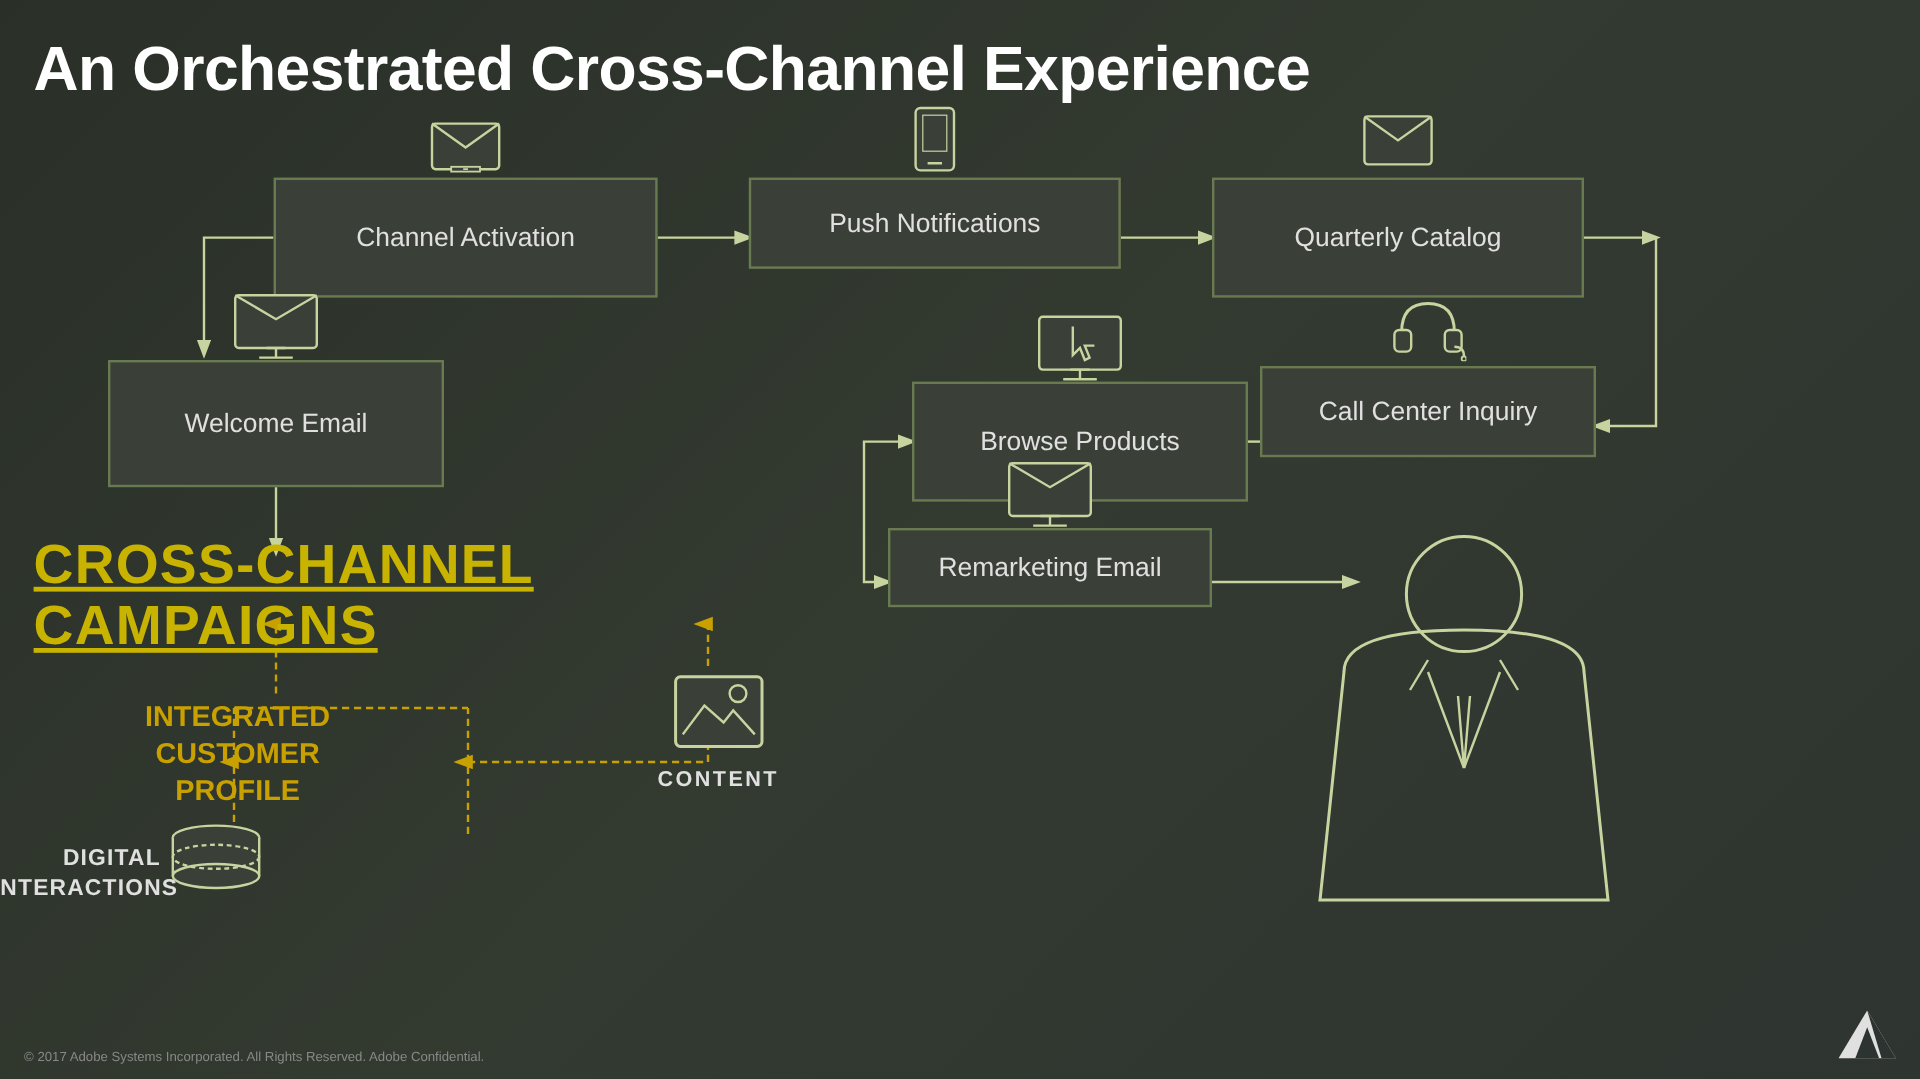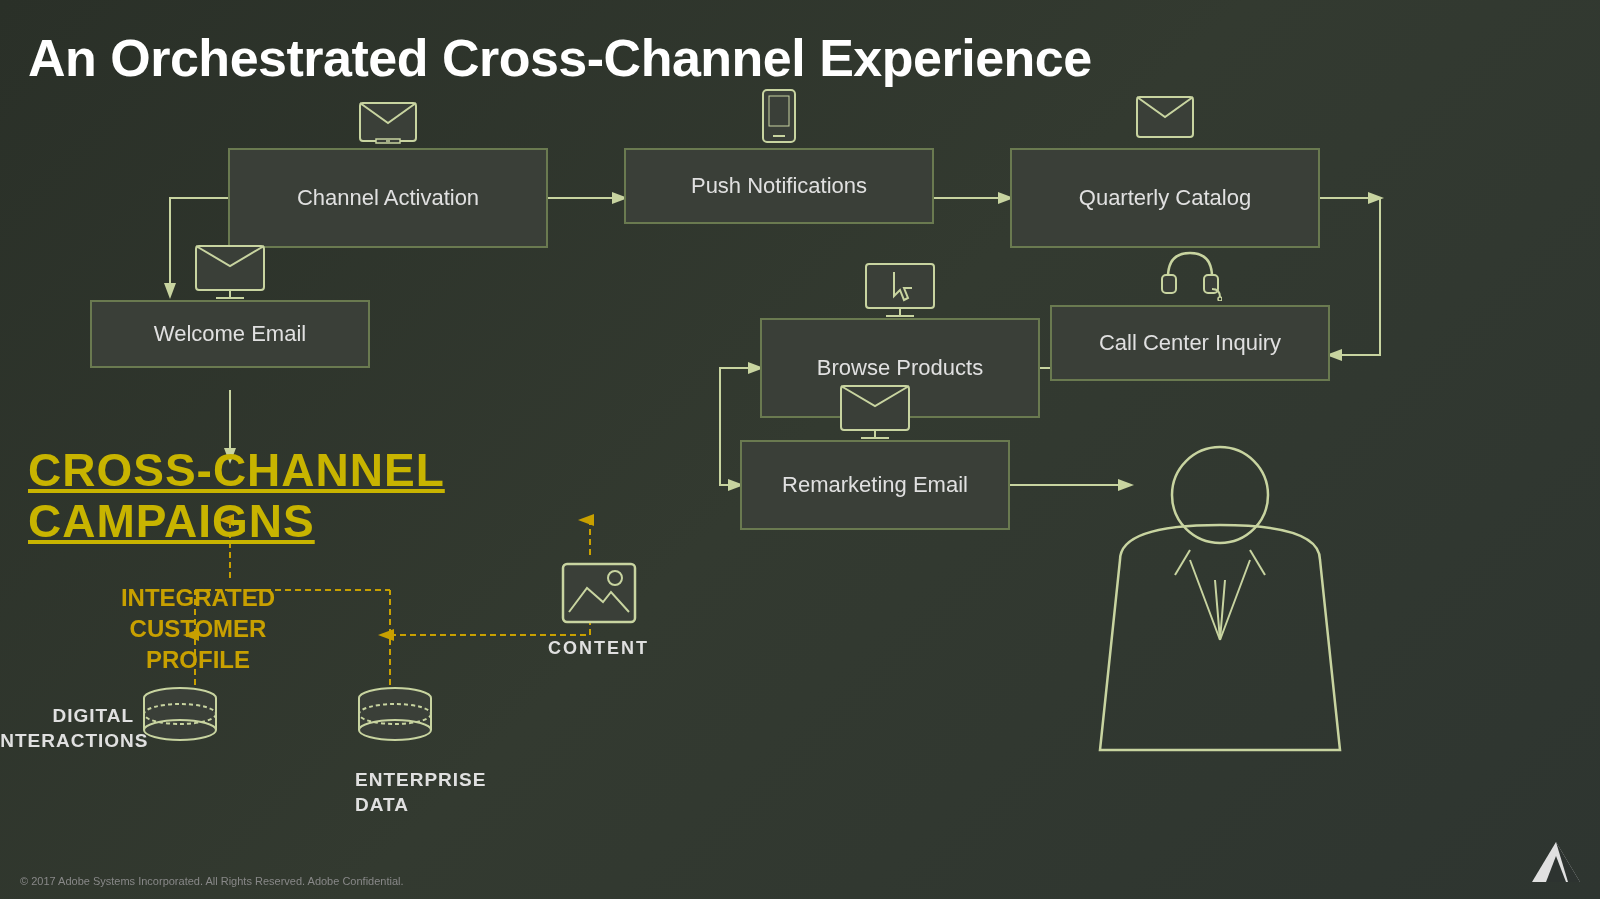--- a/index.html
+++ b/index.html
@@ -52,33 +52,33 @@
     .box-push-notifications {
       left: 624px; top: 148px;
       width: 310px; height: 76px;
     }
     .box-quarterly-catalog {
       left: 1010px; top: 148px;
       width: 310px; height: 100px;
     }
     .box-welcome-email {
       left: 90px; top: 300px;
-      width: 280px; height: 68px;
+      width: 280px; height: 106px;
     }
     .box-browse-products {
       left: 760px; top: 318px;
       width: 280px; height: 100px;
     }
     .box-call-center-inquiry {
       left: 1050px; top: 305px;
       width: 280px; height: 76px;
     }
     .box-remarketing-email {
       left: 740px; top: 440px;
-      width: 270px; height: 90px;
+      width: 270px; height: 66px;
     }
 
     .footer {
       position: absolute;
       bottom: 12px;
       left: 20px;
       font-size: 11px;
       color: #888;
     }
 
@@ -262,33 +262,20 @@
       <line x1="4" y1="18" x2="4" y2="50" stroke="#c8d4a0" stroke-width="2"></line>
       <line x1="76" y1="18" x2="76" y2="50" stroke="#c8d4a0" stroke-width="2"></line>
       <ellipse cx="40" cy="50" rx="36" ry="10" stroke="#c8d4a0" stroke-width="2" fill="#3a3f38"></ellipse>
       <ellipse cx="40" cy="34" rx="36" ry="10" stroke="#c8d4a0" stroke-width="2" fill="none" stroke-dasharray="4,3"></ellipse>
     </svg>
     <div style="font-size:19px;font-weight:bold;color:#e0e0e0;letter-spacing:1px;position:absolute;top:24px;right:86px;width:140px;text-align:right;line-height:1.3;">
       DIGITAL<br>INTERACTIONS
     </div>
   </div>
 
-  <div style="position:absolute;left:355px;top:680px;">
-    <svg width="80" height="80">
-      <ellipse cx="40" cy="18" rx="36" ry="10" stroke="#c8d4a0" stroke-width="2" fill="#3a3f38"></ellipse>
-      <rect x="4" y="18" width="72" height="32" stroke="none" fill="#3a3f38"></rect>
-      <line x1="4" y1="18" x2="4" y2="50" stroke="#c8d4a0" stroke-width="2"></line>
-      <line x1="76" y1="18" x2="76" y2="50" stroke="#c8d4a0" stroke-width="2"></line>
-      <ellipse cx="40" cy="50" rx="36" ry="10" stroke="#c8d4a0" stroke-width="2" fill="#3a3f38"></ellipse>
-      <ellipse cx="40" cy="34" rx="36" ry="10" stroke="#c8d4a0" stroke-width="2" fill="none" stroke-dasharray="4,3"></ellipse>
-    </svg>
-    <div style="font-size:19px;font-weight:bold;color:#e0e0e0;letter-spacing:1px;margin-top:4px;line-height:1.3;">
-      ENTERPRISE<br>DATA
-    </div>
-  </div>
 
   <svg style="position:absolute;left:1060px;top:440px;" width="320" height="320">
 
     <circle cx="160" cy="55" r="48" stroke="#c8d4a0" stroke-width="2.5" fill="none"></circle>
 
     <path d="M60,120 Q60,85 160,85 Q260,85 260,120 L280,310 L40,310 Z" stroke="#c8d4a0" stroke-width="2.5" fill="none"></path>
 
     <line x1="130" y1="120" x2="160" y2="200" stroke="#c8d4a0" stroke-width="2"></line>
     <line x1="190" y1="120" x2="160" y2="200" stroke="#c8d4a0" stroke-width="2"></line>
 

